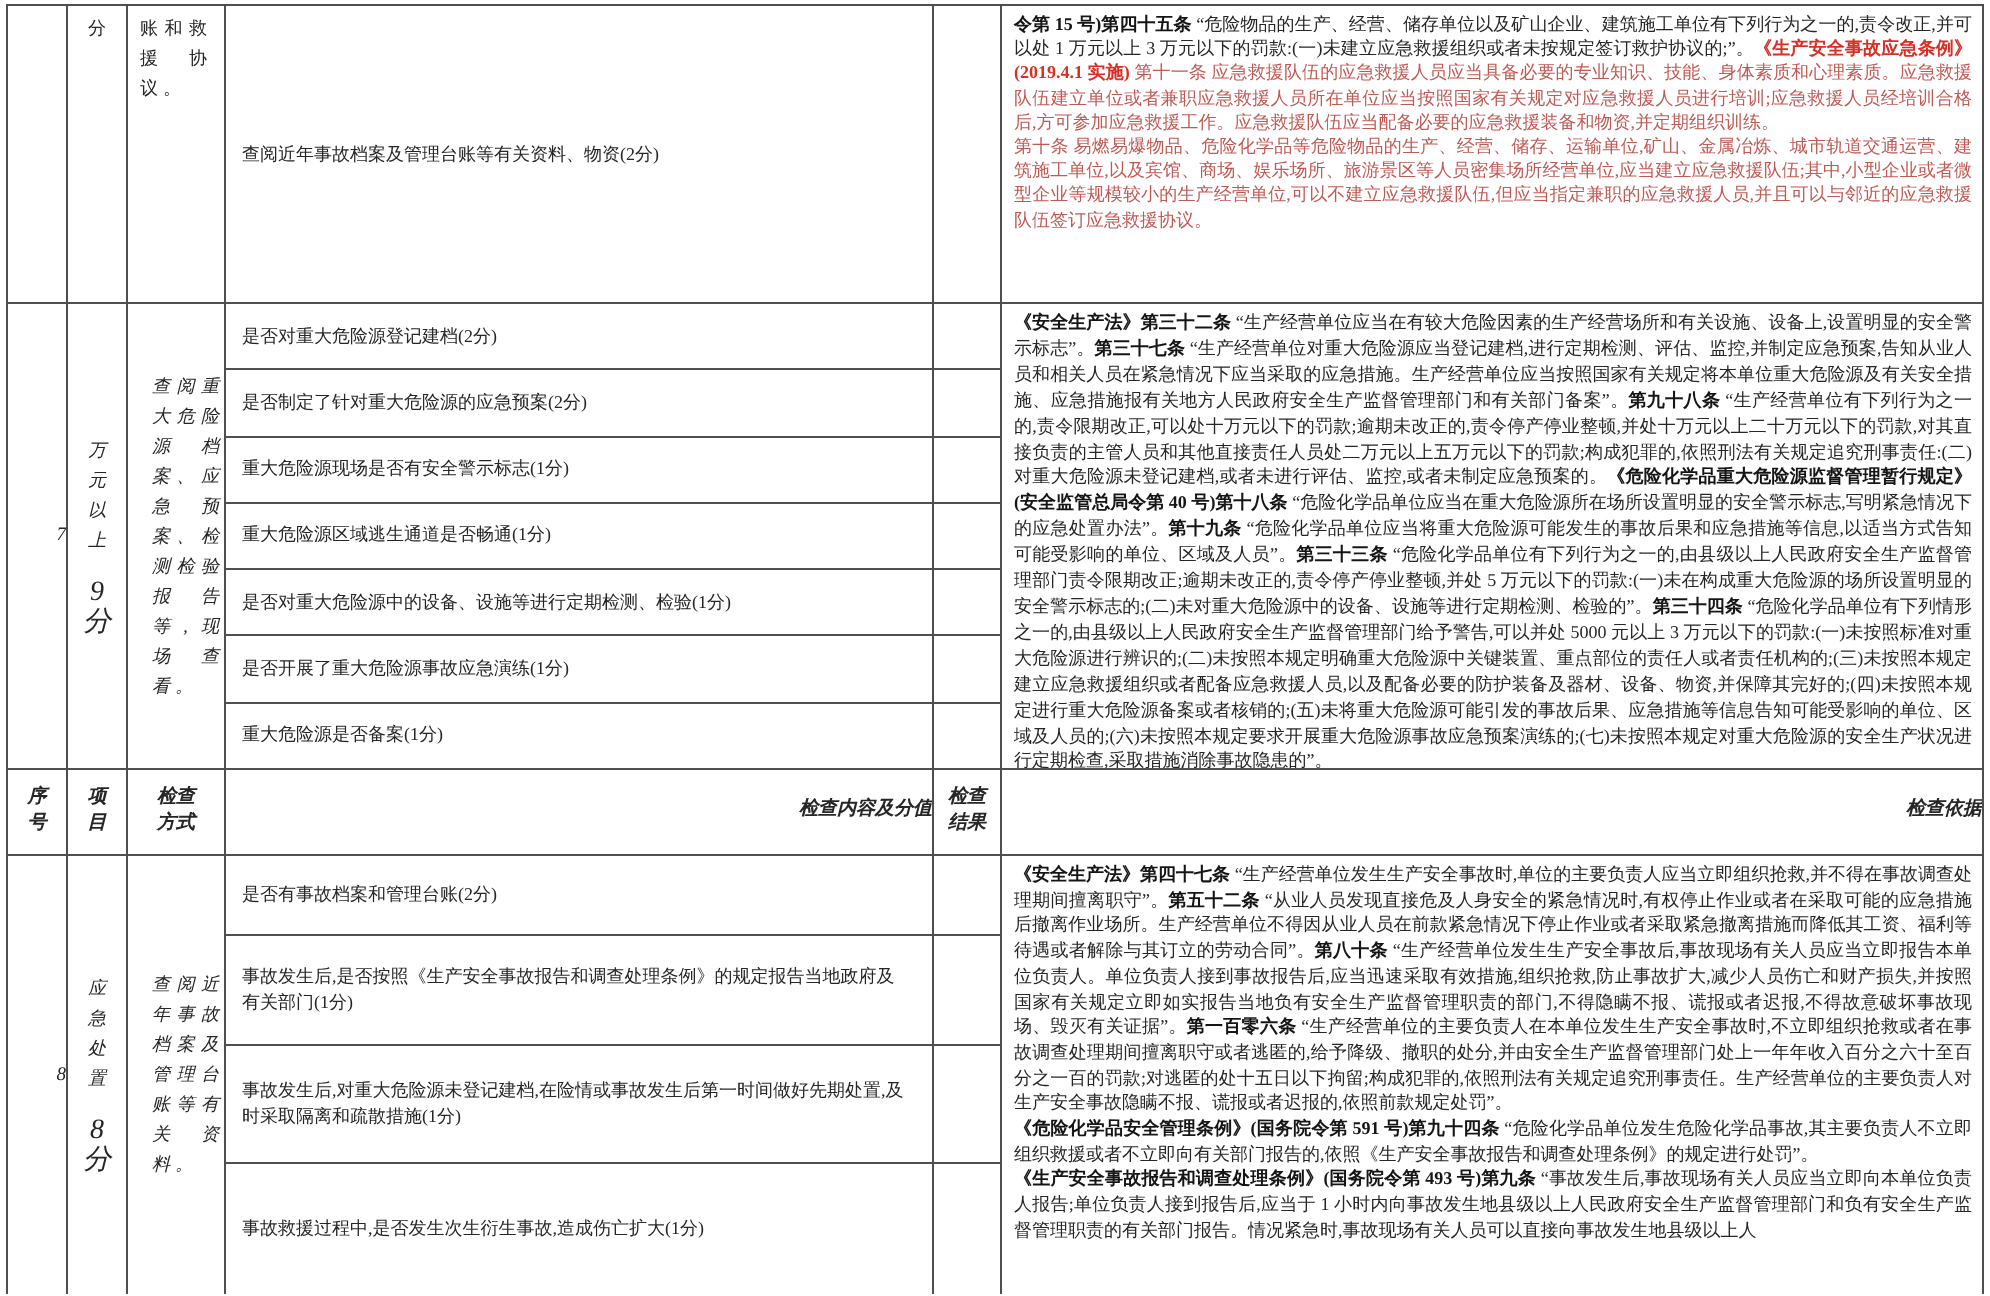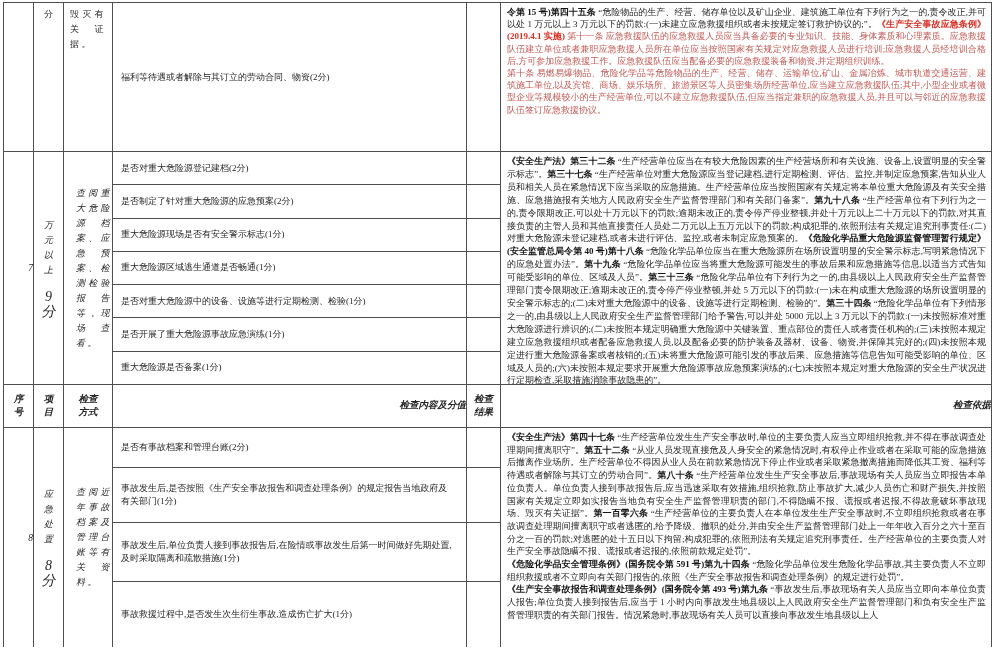--- a/index.html
+++ b/index.html
@@ -59,26 +59,26 @@
 
 <div class="page">
   <div class="tbl">
 
     <div class="rowblock blk-a">
       <div class="col c1"></div>
       <div class="col c2 vtop">
         <span class="item-text">分</span>
       </div>
       <div class="col c3 vtop">
-        <span class="method-text">毁灭有关证据。</span>
+        <span class="method-text">账和救援协议。</span>
       </div>
       <div class="col c4">
         <div class="subs">
           <div class="sub last">
-            <span class="content-text">福利等待遇或者解除与其订立的劳动合同、物资(2分)</span>
+            <span class="content-text">查阅近年事故档案及管理台账等有关资料、物资(2分)</span>
           </div>
         </div>
       </div>
       <div class="col c5"></div>
       <div class="col c6">
         <span class="basis basis-a"><span class="seg-b">令第 15 号)第四十五条 </span><span>“危险物品的生产、经营、储存单位以及矿山企业、建筑施工单位有下列行为之一的,责令改正,并可以处 1 万元以上 3 万元以下的罚款:(一)未建立应急救援组织或者未按规定签订救护协议的;”。</span><span class="seg-rb">《生产安全事故应急条例》(2019.4.1 实施)</span><span class="seg-r"> 第十一条  应急救援队伍的应急救援人员应当具备必要的专业知识、技能、身体素质和心理素质。应急救援队伍建立单位或者兼职应急救援人员所在单位应当按照国家有关规定对应急救援人员进行培训;应急救援人员经培训合格后,方可参加应急救援工作。应急救援队伍应当配备必要的应急救援装备和物资,并定期组织训练。</span><br><span class="seg-r">第十条  易燃易爆物品、危险化学品等危险物品的生产、经营、储存、运输单位,矿山、金属冶炼、城市轨道交通运营、建筑施工单位,以及宾馆、商场、娱乐场所、旅游景区等人员密集场所经营单位,应当建立应急救援队伍;其中,小型企业或者微型企业等规模较小的生产经营单位,可以不建立应急救援队伍,但应当指定兼职的应急救援人员,并且可以与邻近的应急救援队伍签订应急救援协议。</span></span>
       </div>
     </div>
 
     <div class="rowblock blk-b">
@@ -167,21 +167,21 @@
       </div>
       <div class="col c4">
         <div class="subs">
           <div class="sub f40">
               <span class="content-text">是否有事故档案和管理台账(2分)</span>
             </div>
           <div class="sub f55">
               <span class="content-text">事故发生后,是否按照《生产安全事故报告和调查处理条例》的规定报告当地政府及有关部门(1分)</span>
             </div>
           <div class="sub f59">
-              <span class="content-text">事故发生后,单位负责人接到事故报告后,在险情或事故发生后第一时间做好先期处置,及时采取隔离和疏散措施(1分)</span>
+              <span class="content-text">事故发生后,对重大危险源未登记建档,在险情或事故发生后第一时间做好先期处置,及时采取隔离和疏散措施(1分)</span>
             </div>
           <div class="sub f66 last">
               <span class="content-text">事故救援过程中,是否发生次生衍生事故,造成伤亡扩大(1分)</span>
             </div>
         </div>
       </div>
       <div class="col c5">
         <div class="subs">
           <div class="sub f40"></div>
           <div class="sub f55"></div>

